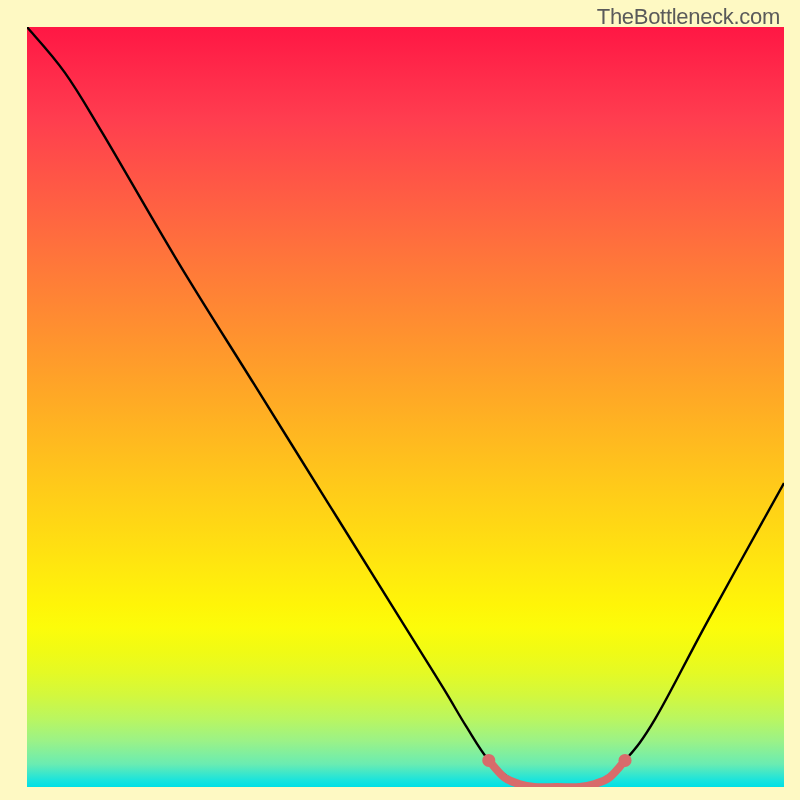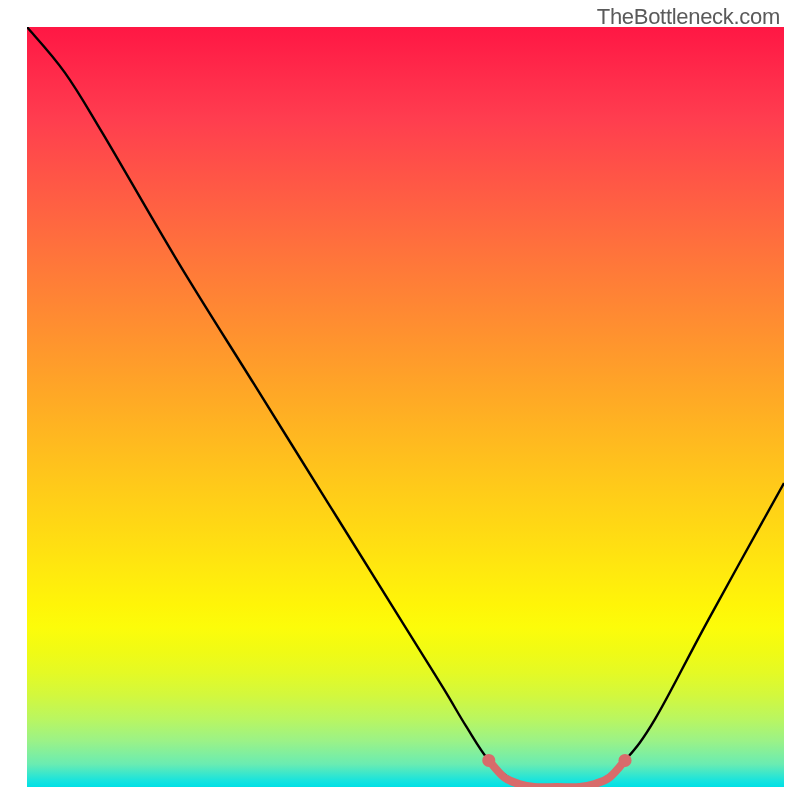--- a/index.html
+++ b/index.html
@@ -1,20 +1,20 @@
 <!DOCTYPE html>
 <html><head>
 <meta charset="utf-8">
 <style>
   * { margin: 0; padding: 0; box-sizing: border-box; }
   html, body { width: 800px; height: 800px; background: #000; overflow: hidden; }
   .outer {
     width: 800px;
     height: 800px;
-    background: #ffffff;
+    background: #fef9c3;
     position: relative;
   }
   .watermark {
     position: absolute;
     top: 4px;
     right: 20px;
     font-family: Arial, Helvetica, sans-serif;
     font-size: 22px;
     font-weight: 500;
     color: #5a5a5a;

